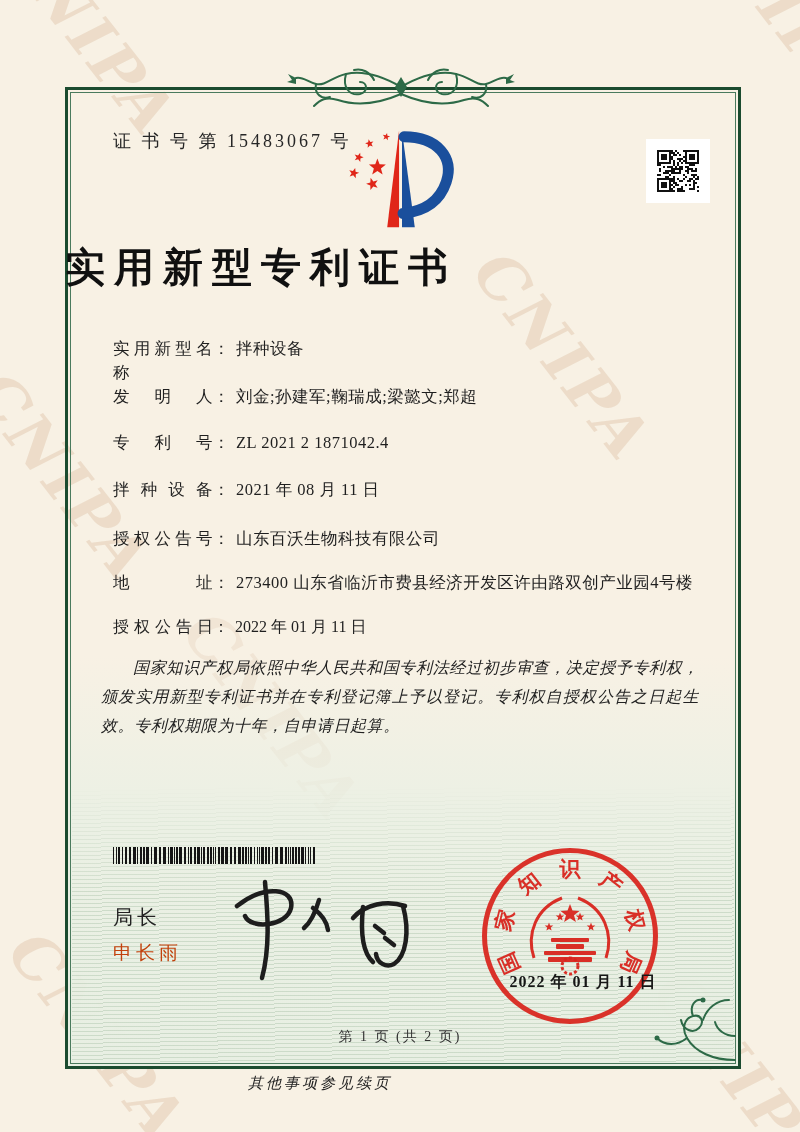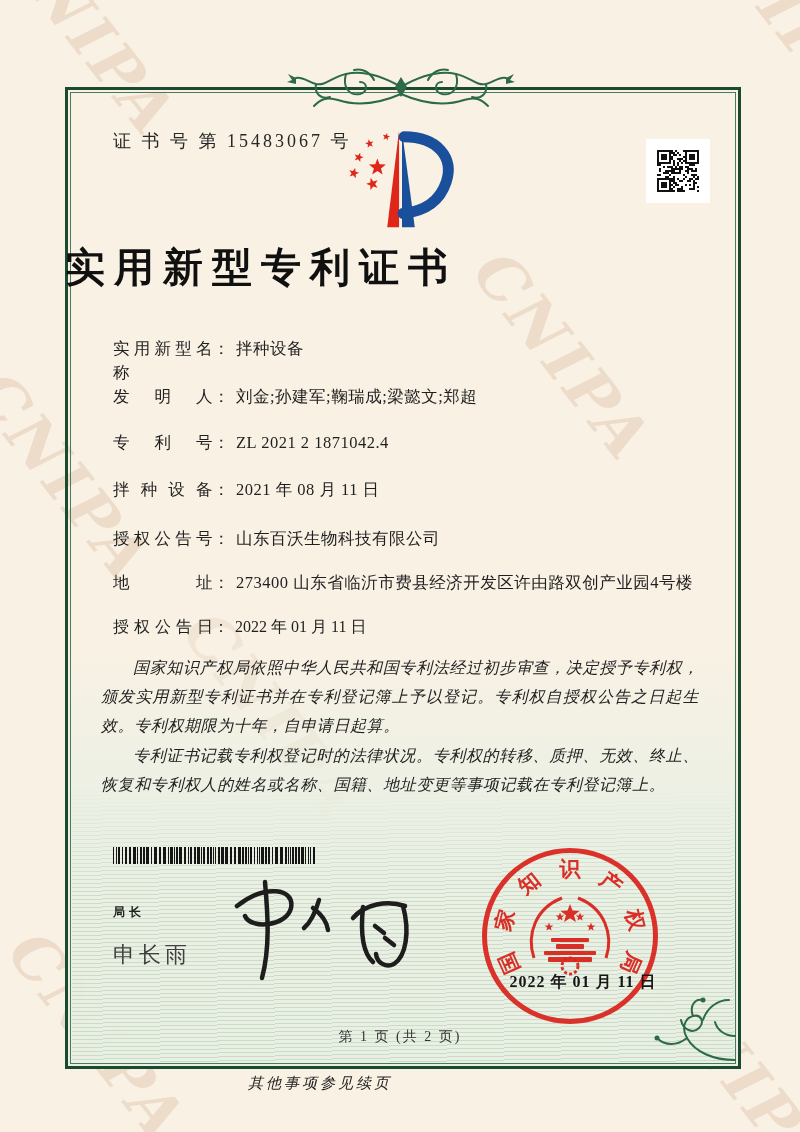--- a/index.html
+++ b/index.html
@@ -38,23 +38,23 @@
   .grant-right{position:absolute;left:249px;top:0;}
   
   .paras{left:100px;top:652px;width:600px;font-size:16px;line-height:29px;font-style:italic;
          letter-spacing:.6px;text-align:justify;color:#222;}
   .paras p{margin:1px;text-indent:2em;}
   
   .barcode{left:113px;top:847px;width:208px;height:17px;}
   .barcode svg{width:100%;height:100%;display:block;}
   
   .sig-title{left:113px;top:904px;font-family:"Liberation Sans","DejaVu Sans",sans-serif;
-             font-size:12px;letter-spacing:4px;color:#222;font-weight:bold;}
+             font-size:20px;letter-spacing:4px;color:#222;}
   .sig-name{left:113px;top:940px;font-family:"Liberation Sans","DejaVu Sans",sans-serif;
-            font-size:22px;letter-spacing:4px;color:#404040;}
+            font-size:19px;letter-spacing:4px;color:#c2410c;}
   .sig-script{left:215px;top:876px;width:215px;height:112px;}
   
   .seal{left:478px;top:844px;width:184px;height:184px;z-index:2;}
   .seal-circle{position:absolute;inset:4px;border:5px solid rgba(216,36,28,.93);border-radius:50%;}
   .seal-ring span{position:absolute;font-size:21px;font-weight:bold;color:rgba(216,36,28,.95);
                   font-family:"Liberation Serif",serif;}
   .emblem{position:absolute;left:46px;top:46px;width:92px;height:92px;}
   .seal-date{left:498px;top:972px;width:170px;text-align:center;font-size:16px;font-weight:600;
              letter-spacing:1px;color:#161616;z-index:3;}
   
@@ -286,21 +286,20 @@
 </div>
 
 <div class="grant-row">
   <span>
     <span class="flabel">授权公告日</span><span class="fcolon">：</span><span class="fvalue">2022 年 01 月 11 日</span>
   </span>
 </div>
 
 <div class="abs paras">
   <p>国家知识产权局依照中华人民共和国专利法经过初步审查，决定授予专利权，颁发实用新型专利证书并在专利登记簿上予以登记。专利权自授权公告之日起生效。专利权期限为十年，自申请日起算。</p>
-  <p>专利证书记载专利权登记时的法律状况。专利权的转移、质押、无效、终止、恢复和专利权人的姓名或名称、国籍、地址变更等事项记载在专利登记簿上。</p>
 </div>
 
 <div class="abs barcode">
   <svg id="barcode-svg" viewBox="0 0 208 17" preserveAspectRatio="none">
       <rect x="0" y="0" width="1" height="17" fill="#151515"></rect>
       <rect x="3" y="0" width="1" height="17" fill="#151515"></rect>
       <rect x="5" y="0" width="2" height="17" fill="#151515"></rect>
       <rect x="9" y="0" width="1" height="17" fill="#151515"></rect>
       <rect x="12" y="0" width="2" height="17" fill="#151515"></rect>
       <rect x="16" y="0" width="2" height="17" fill="#151515"></rect>

